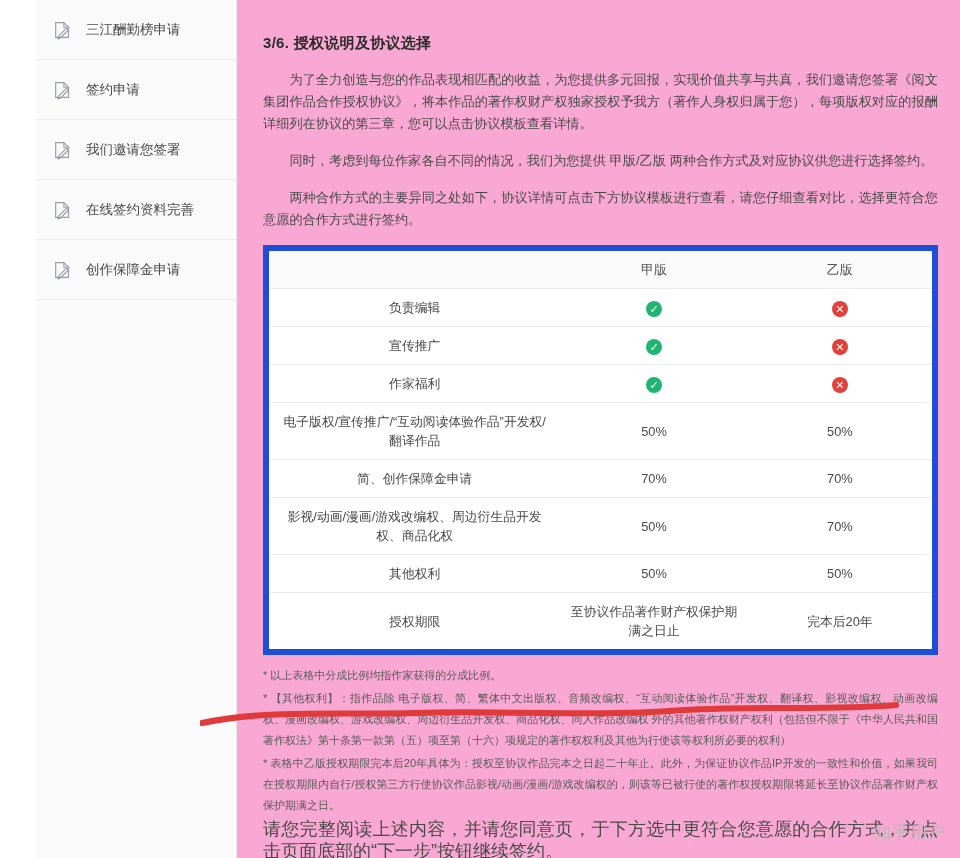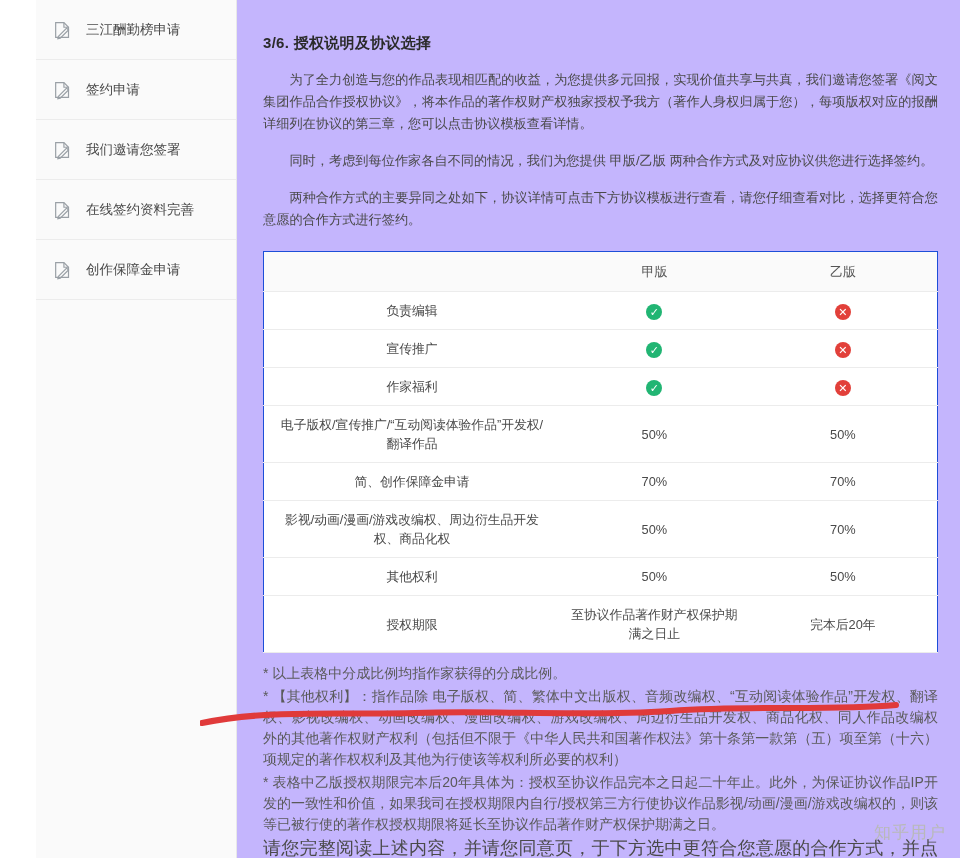--- a/index.html
+++ b/index.html
@@ -38,21 +38,21 @@
     margin-right: 12px;
     flex: 0 0 22px;
     color: #9aa0a6;
     display: flex; align-items: center; justify-content: center;
   }
   .side-item .ico svg { display:block; }
 
   
   .main {
     flex: 1 1 auto;
-    background: #c4b5fd;
+    background: #f9a8d4;
     padding: 0 22px 0 26px;
     position: relative;
     overflow: hidden;
   }
   .step-title {
     font-size: 15px;
     font-weight: bold;
     color: #2b2b2b;
     margin: 34px 0 16px 0;
     letter-spacing: .3px;
@@ -63,23 +63,23 @@
     color: #4a4a4a;
     text-indent: 2em;
     margin: 15px 0 3px 0;
     text-align: justify;
   }
 
   
   table.agree {
     width: 100%;
     border-collapse: collapse;
-    margin: 20px 0 10px 0;
+    margin: 14px 0 10px 0;
     background: #fff;
-    border: 1px solid #1d4ed8;
+    border: 6px solid #1d4ed8;
     table-layout: fixed;
   }
   table.agree th, table.agree td {
     border-bottom: 1px solid #ececec;
     font-size: 12.8px;
     color: #4a4a4a;
     text-align: center;
     padding: 9px 6px;
     line-height: 19px;
   }
@@ -105,21 +105,21 @@
     font-size: 11px;
     color: #fff;
     text-align: center;
     vertical-align: middle;
   }
   .mark.yes { background: #21b573; }
   .mark.no  { background: #e2403a; }
 
   
   .note {
-    font-size: 14px;
+    font-size: 11px;
     line-height: 21px;
     color: #5a5a5a;
     margin: 2px 0;
     text-align: justify;
   }
   .tail {
     font-size: 18px;
     line-height: 22px;
     color: #4a4a4a;
     margin: 2px 0;

